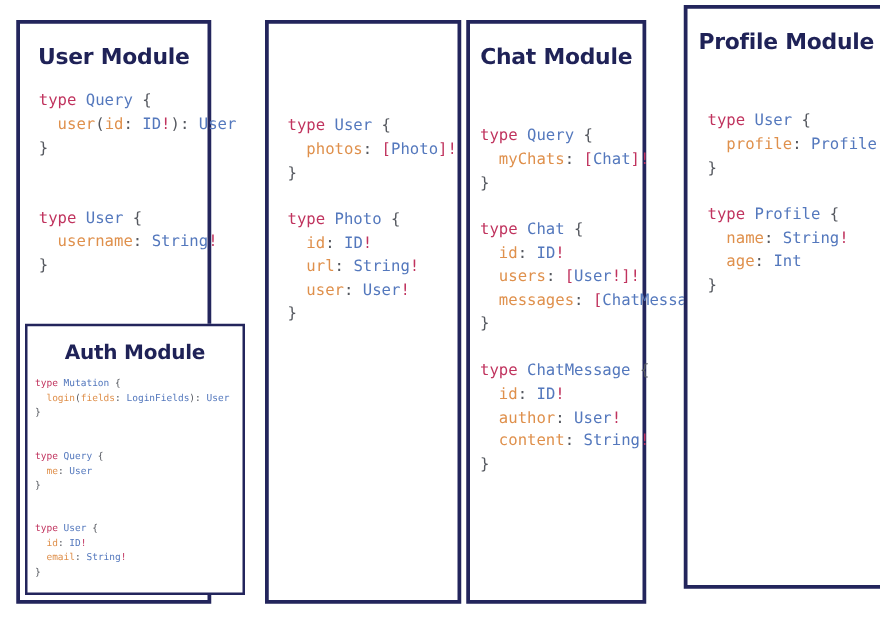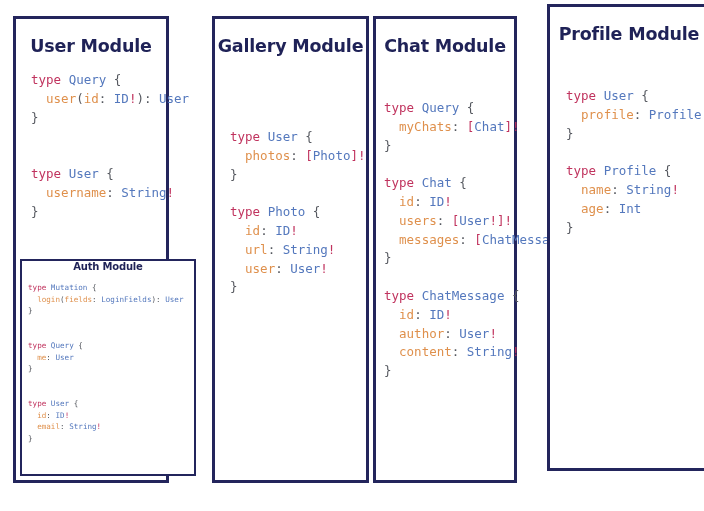--- a/index.html
+++ b/index.html
@@ -32,21 +32,21 @@
   }
 
   .module-title {
     text-align: center;
     font-family: "DejaVu Sans", "Liberation Sans", sans-serif;
     font-weight: bold;
     color: #1f2257;
     letter-spacing: -0.2px;
   }
   .title-lg { font-size: 17.5px; margin-top: 17px; }
-  .title-sm { font-size: 10px; }
+  .title-sm { font-size: 16px; margin-top: 11px; }
 
   
   .code {
     font-family: "DejaVu Sans Mono", "Liberation Mono", monospace;
     white-space: pre;
     color: #55585f;
   }
   .code-lg { font-size: 12.5px; line-height: 18.8px; }
   .code-sm { font-size: 7.6px;  line-height: 11.6px; }
 
@@ -73,21 +73,20 @@
     <div class="module-title title-lg">User Module</div>
     <div class="code code-lg" style="margin:15px 0 0 15px;"><div><span class="tok-kw">type </span><span class="tok-type">Query</span><span class="tok-punct"> {</span></div><div><span class="tok-punct">  </span><span class="tok-field">user</span><span class="tok-punct">(</span><span class="tok-field">id</span><span class="tok-punct">: </span><span class="tok-type">ID</span><span class="tok-bang">!</span><span class="tok-punct">): </span><span class="tok-type">User</span></div><div><span class="tok-punct">}</span></div><div>&nbsp;</div><div>&nbsp;</div><div><span class="tok-kw">type </span><span class="tok-type">User</span><span class="tok-punct"> {</span></div><div><span class="tok-punct">  </span><span class="tok-field">username</span><span class="tok-punct">: </span><span class="tok-type">String</span><span class="tok-bang">!</span></div><div><span class="tok-punct">}</span></div></div>
 
     <div class="submodule" style="left:4px; top:240px; width:176px; height:217px;">
       <div class="module-title title-sm">Auth Module</div>
       <div class="code code-sm" style="margin:10px 0 0 6px;"><div><span class="tok-kw">type </span><span class="tok-type">Mutation</span><span class="tok-punct"> {</span></div><div><span class="tok-punct">  </span><span class="tok-field">login</span><span class="tok-punct">(</span><span class="tok-field">fields</span><span class="tok-punct">: </span><span class="tok-type">LoginFields</span><span class="tok-punct">): </span><span class="tok-type">User</span></div><div><span class="tok-punct">}</span></div><div>&nbsp;</div><div>&nbsp;</div><div><span class="tok-kw">type </span><span class="tok-type">Query</span><span class="tok-punct"> {</span></div><div><span class="tok-punct">  </span><span class="tok-field">me</span><span class="tok-punct">: </span><span class="tok-type">User</span></div><div><span class="tok-punct">}</span></div><div>&nbsp;</div><div>&nbsp;</div><div><span class="tok-kw">type </span><span class="tok-type">User</span><span class="tok-punct"> {</span></div><div><span class="tok-punct">  </span><span class="tok-field">id</span><span class="tok-punct">: </span><span class="tok-type">ID</span><span class="tok-bang">!</span></div><div><span class="tok-punct">  </span><span class="tok-field">email</span><span class="tok-punct">: </span><span class="tok-type">String</span><span class="tok-bang">!</span></div><div><span class="tok-punct">}</span></div></div>
     </div>
   </div>
 
   <div class="module" style="left:212px; top:16px; width:157px; height:467px;">
-    <div class="module-title title-lg">Gallery Module</div>
     <div class="code code-lg" style="margin:72px 0 0 15px;"><div><span class="tok-kw">type </span><span class="tok-type">User</span><span class="tok-punct"> {</span></div><div><span class="tok-punct">  </span><span class="tok-field">photos</span><span class="tok-punct">: </span><span class="tok-bang">[</span><span class="tok-type">Photo</span><span class="tok-bang">]</span><span class="tok-bang">!</span></div><div><span class="tok-punct">}</span></div><div>&nbsp;</div><div><span class="tok-kw">type </span><span class="tok-type">Photo</span><span class="tok-punct"> {</span></div><div><span class="tok-punct">  </span><span class="tok-field">id</span><span class="tok-punct">: </span><span class="tok-type">ID</span><span class="tok-bang">!</span></div><div><span class="tok-punct">  </span><span class="tok-field">url</span><span class="tok-punct">: </span><span class="tok-type">String</span><span class="tok-bang">!</span></div><div><span class="tok-punct">  </span><span class="tok-field">user</span><span class="tok-punct">: </span><span class="tok-type">User</span><span class="tok-bang">!</span></div><div><span class="tok-punct">}</span></div></div>
   </div>
 
   <div class="module" style="left:373px; top:16px; width:144px; height:467px;">
     <div class="module-title title-lg">Chat Module</div>
     <div class="code code-lg" style="margin:43px 0 0 8px;"><div><span class="tok-kw">type </span><span class="tok-type">Query</span><span class="tok-punct"> {</span></div><div><span class="tok-punct">  </span><span class="tok-field">myChats</span><span class="tok-punct">: </span><span class="tok-bang">[</span><span class="tok-type">Chat</span><span class="tok-bang">]</span><span class="tok-bang">!</span></div><div><span class="tok-punct">}</span></div><div>&nbsp;</div><div><span class="tok-kw">type </span><span class="tok-type">Chat</span><span class="tok-punct"> {</span></div><div><span class="tok-punct">  </span><span class="tok-field">id</span><span class="tok-punct">: </span><span class="tok-type">ID</span><span class="tok-bang">!</span></div><div><span class="tok-punct">  </span><span class="tok-field">users</span><span class="tok-punct">: </span><span class="tok-bang">[</span><span class="tok-type">User</span><span class="tok-bang">!</span><span class="tok-bang">]</span><span class="tok-bang">!</span></div><div><span class="tok-punct">  </span><span class="tok-field">messages</span><span class="tok-punct">: </span><span class="tok-bang">[</span><span class="tok-type">ChatMessage</span><span class="tok-bang">]</span><span class="tok-bang">!</span></div><div><span class="tok-punct">}</span></div><div>&nbsp;</div><div><span class="tok-kw">type </span><span class="tok-type">ChatMessage</span><span class="tok-punct"> {</span></div><div><span class="tok-punct">  </span><span class="tok-field">id</span><span class="tok-punct">: </span><span class="tok-type">ID</span><span class="tok-bang">!</span></div><div><span class="tok-punct">  </span><span class="tok-field">author</span><span class="tok-punct">: </span><span class="tok-type">User</span><span class="tok-bang">!</span></div><div><span class="tok-punct">  </span><span class="tok-field">content</span><span class="tok-punct">: </span><span class="tok-type">String</span><span class="tok-bang">!</span></div><div><span class="tok-punct">}</span></div></div>
   </div>
 
   <div class="module" style="left:547px; top:4px; width:164px; height:467px;">
     <div class="module-title title-lg">Profile Module</div>

